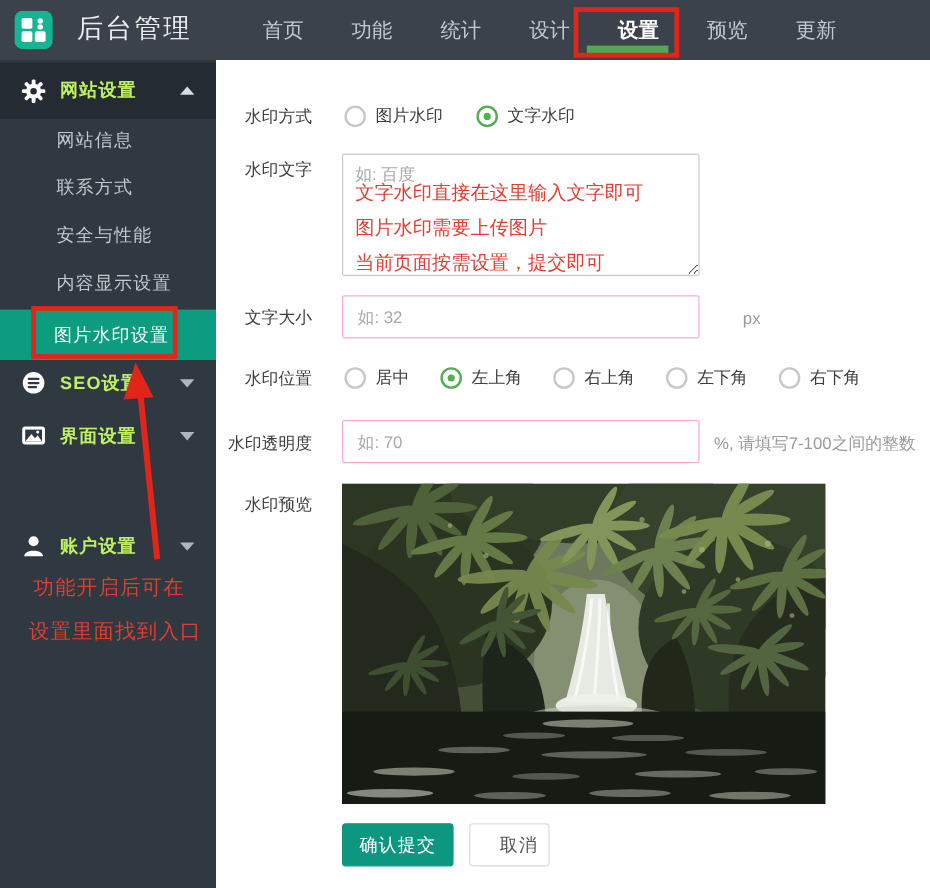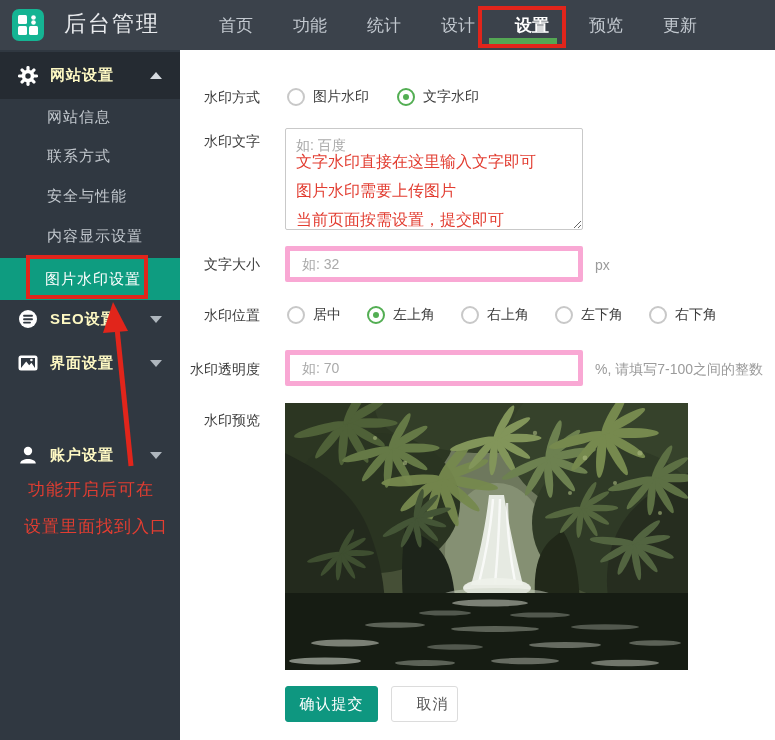--- a/index.html
+++ b/index.html
@@ -16,21 +16,21 @@
   .nav-items { position:absolute; left:217px; top:0; height:50px; display:flex; align-items:center; gap:38px; }
   .nav-item { font-size:17px; color:#c3c9d0; width:36px; text-align:right; cursor:pointer; white-space:nowrap; }
   .nav-item.active { color:#ffffff; font-weight:bold; }
   .nav-underline { position:absolute; left:489px; top:38px; width:68px; height:8px; background:#54a754; z-index:6; }
 
   
   .sidebar { position:absolute; left:0; top:50px; width:180px; height:690px; background:#303841; z-index:4; }
   .side-sec-head { position:absolute; left:0; width:180px; display:flex; align-items:center; cursor:pointer; }
   .sec-websettings { top:2px; height:47px; background:#252b32; }
   .sec-icon { position:absolute; left:18px; width:20px; height:20px; display:flex; }
-  .sec-label { position:absolute; left:50px; font-size:15px; font-weight:bold; color:#fef9c3; letter-spacing:1px; }
+  .sec-label { position:absolute; left:50px; font-size:15px; font-weight:bold; color:#bef264; letter-spacing:1px; }
   .caret { position:absolute; right:18px; width:0; height:0; border-left:6px solid transparent; border-right:6px solid transparent; }
   .caret-up { border-bottom:7px solid #d6dbe0; }
   .caret-down { border-top:7px solid #aeb6bd; }
   .side-sub { position:absolute; left:47px; height:20px; font-size:15px; color:#c2c8ce; letter-spacing:1px; cursor:pointer; }
   .side-active { position:absolute; left:0; top:208px; width:180px; height:42px; background:#0e9c80; display:flex; align-items:center; cursor:pointer; }
   .side-active span { margin-left:45px; font-size:15px; color:#ffffff; letter-spacing:1px; }
   .side-red-note { position:absolute; font-size:17px; color:#e23d31; letter-spacing:1px; white-space:nowrap; }
 
   
   .anno-box { position:absolute; border:4px solid #e1251b; z-index:50; pointer-events:none; }
@@ -45,21 +45,21 @@
   .radio-circle { width:18px; height:18px; border-radius:50%; border:2px solid #c8c8c8; background:#fff; position:relative; flex:0 0 auto; }
   .radio-item.checked .radio-circle { border-color:#53ae53; }
   .radio-item.checked .radio-circle::after { content:""; position:absolute; left:4px; top:4px; width:6px; height:6px; border-radius:50%; background:#53ae53; }
   .radio-label { margin-left:8px; font-size:14px; color:#3c3c3c; }
 
   .wm-textarea { position:absolute; left:285px; top:128px; width:298px; height:102px; border:1px solid #c9c9c9; border-radius:2px; padding:8px 10px; font-size:14px; font-family:inherit; color:#333; resize:both; }
   .wm-textarea::placeholder { color:#a9a9a9; }
   .text-annos { position:absolute; left:296px; top:148px; z-index:20; pointer-events:none; }
   .text-annos div { height:29px; line-height:27px; font-size:16px; color:#e23d31; white-space:nowrap; }
 
-  .wm-input { position:absolute; left:285px; width:298px; height:36px; border:5px solid #f9a8d4; border-radius:2px; padding:0 12px; font-size:14px; font-family:inherit; color:#333; }
+  .wm-input { position:absolute; left:285px; width:298px; height:36px; border:1px solid #f9a8d4; border-radius:2px; padding:0 12px; font-size:14px; font-family:inherit; color:#333; }
   .wm-input::placeholder { color:#aaaaaa; }
   .input-suffix { position:absolute; left:595px; font-size:14px; color:#9b9b9b; white-space:nowrap; }
 
   .preview-frame { position:absolute; left:285px; top:403px; width:403px; height:267px; overflow:hidden; }
 
   .btn { position:absolute; top:686px; height:36px; border-radius:3px; font-size:15px; font-family:inherit; cursor:pointer; letter-spacing:1px; }
   .btn-submit { left:285px; width:93px; background:#0e9780; color:#ffffff; border:1px solid #0e9780; }
   .btn-cancel { left:391px; width:67px; background:#ffffff; color:#555555; border:1px solid #dcdcdc;padding-left:16px; }
 </style>
 </head>
@@ -192,21 +192,21 @@
 </div>
 
 <textarea class="wm-textarea" placeholder="如: 百度" style=""></textarea>
 <div class="text-annos">
   <div>文字水印直接在这里输入文字即可</div>
   <div>图片水印需要上传图片</div>
   <div>当前页面按需设置，提交即可</div>
 </div>
 
 <input class="wm-input" style="top: 246px;" placeholder="如: 32">
-<div class="input-suffix" style="top:257px;">px</div>
+<div class="input-suffix" style="top:257px;margin-left:24px;">px</div>
 
 <div class="radio-row" style="left:287px; top:306px; gap:26px;">
   <div class="radio-item">
     <span class="radio-circle"></span>
     <span class="radio-label">居中</span>
   </div>
   <div class="radio-item checked">
     <span class="radio-circle"></span>
     <span class="radio-label">左上角</span>
   </div>

